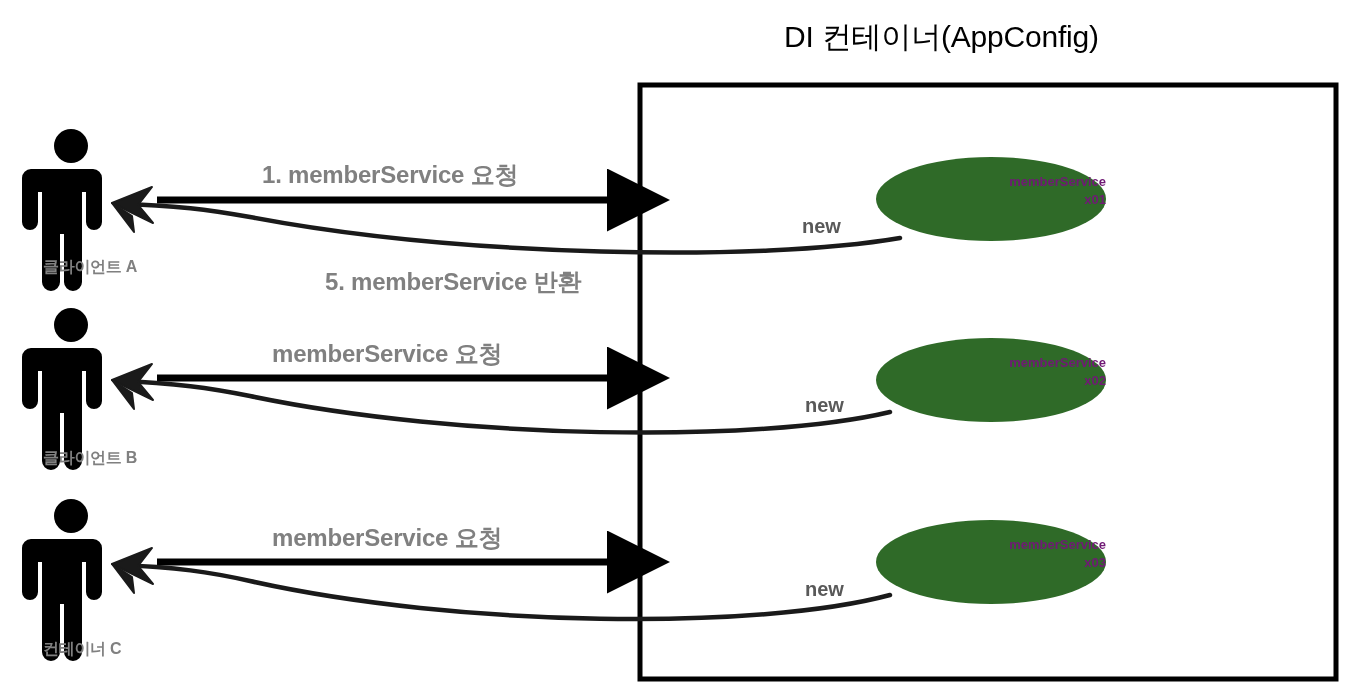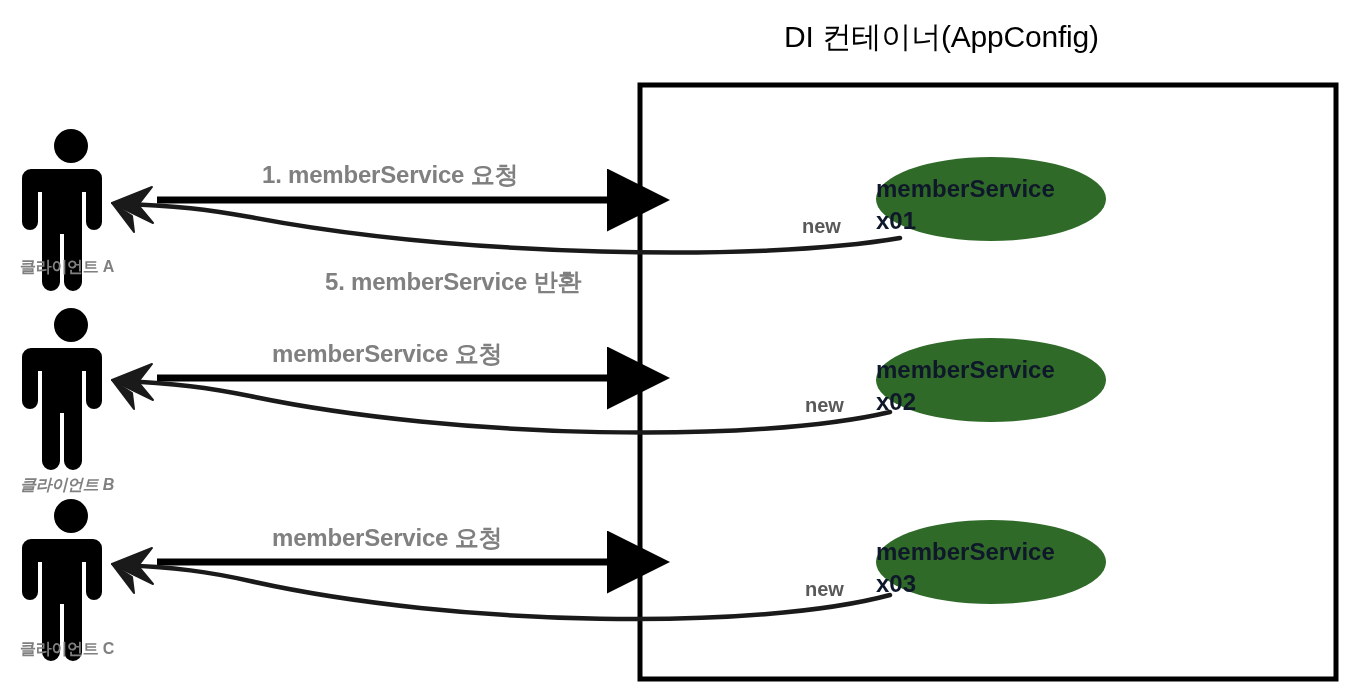--- a/index.html
+++ b/index.html
@@ -39,32 +39,33 @@
   }
   .arrow-label {
     font-size: 24px;
     color: #808080;
     letter-spacing: -0.2px;
   }
   .client-label {
     font-size: 16px;
     color: #808080;
     letter-spacing: -0.3px;
+    margin-left: 23px;
   }
   .new-label {
     font-size: 20px;
     color: #595959;
     margin-top: 28px;
   }
   .bean-text {
     position: absolute;
-    color: #0f172a;
-    font-size: 24px;
+    color: #701a75;
+    font-size: 13px;
     font-weight: bold;
-    text-align: left;
+    text-align: right;
     line-height: 1.35;
     white-space: nowrap;
   }
 </style>
 </head>
 <body>
 
 <div id="canvas">
 
   <div class="txt diagram-title" style="left:784px; top:20px;">DI 컨테이너(AppConfig)</div>
@@ -127,28 +128,28 @@
   <div class="txt arrow-label" style="left:262px; top:161px;">1. memberService 요청</div>
   <div class="txt arrow-label" style="left:325px; top:268px;">5. memberService 반환</div>
   <div class="txt client-label" style="left:20px; top:258px;">클라이언트 A</div>
   <div class="txt new-label" style="left:802px; top:187px;">new</div>
   <div class="bean-text" style="left:876px; top:173px; width:230px;">
     <span>memberService</span><br>
     <span>x01</span>
   </div>
 
   <div class="txt arrow-label" style="left:272px; top:340px;">memberService 요청</div>
-  <div class="txt client-label" style="left:20px; top:476px;font-style:italic;">클라이언트 B</div>
+  <div class="txt client-label" style="left:20px; top:449px;">클라이언트 B</div>
   <div class="txt new-label" style="left:805px; top:366px;">new</div>
   <div class="bean-text" style="left:876px; top:354px; width:230px;">
     <span>memberService</span><br>
     <span>x02</span>
   </div>
 
   <div class="txt arrow-label" style="left:272px; top:524px;">memberService 요청</div>
-  <div class="txt client-label" style="left:20px; top:640px;">클라이언트 C</div>
+  <div class="txt client-label" style="left:20px; top:640px;">컨테이너 C</div>
   <div class="txt new-label" style="left:805px; top:550px;">new</div>
   <div class="bean-text" style="left:876px; top:536px; width:230px;">
     <span>memberService</span><br>
     <span>x03</span>
   </div>
 
 </div>
 
 </body></html>

